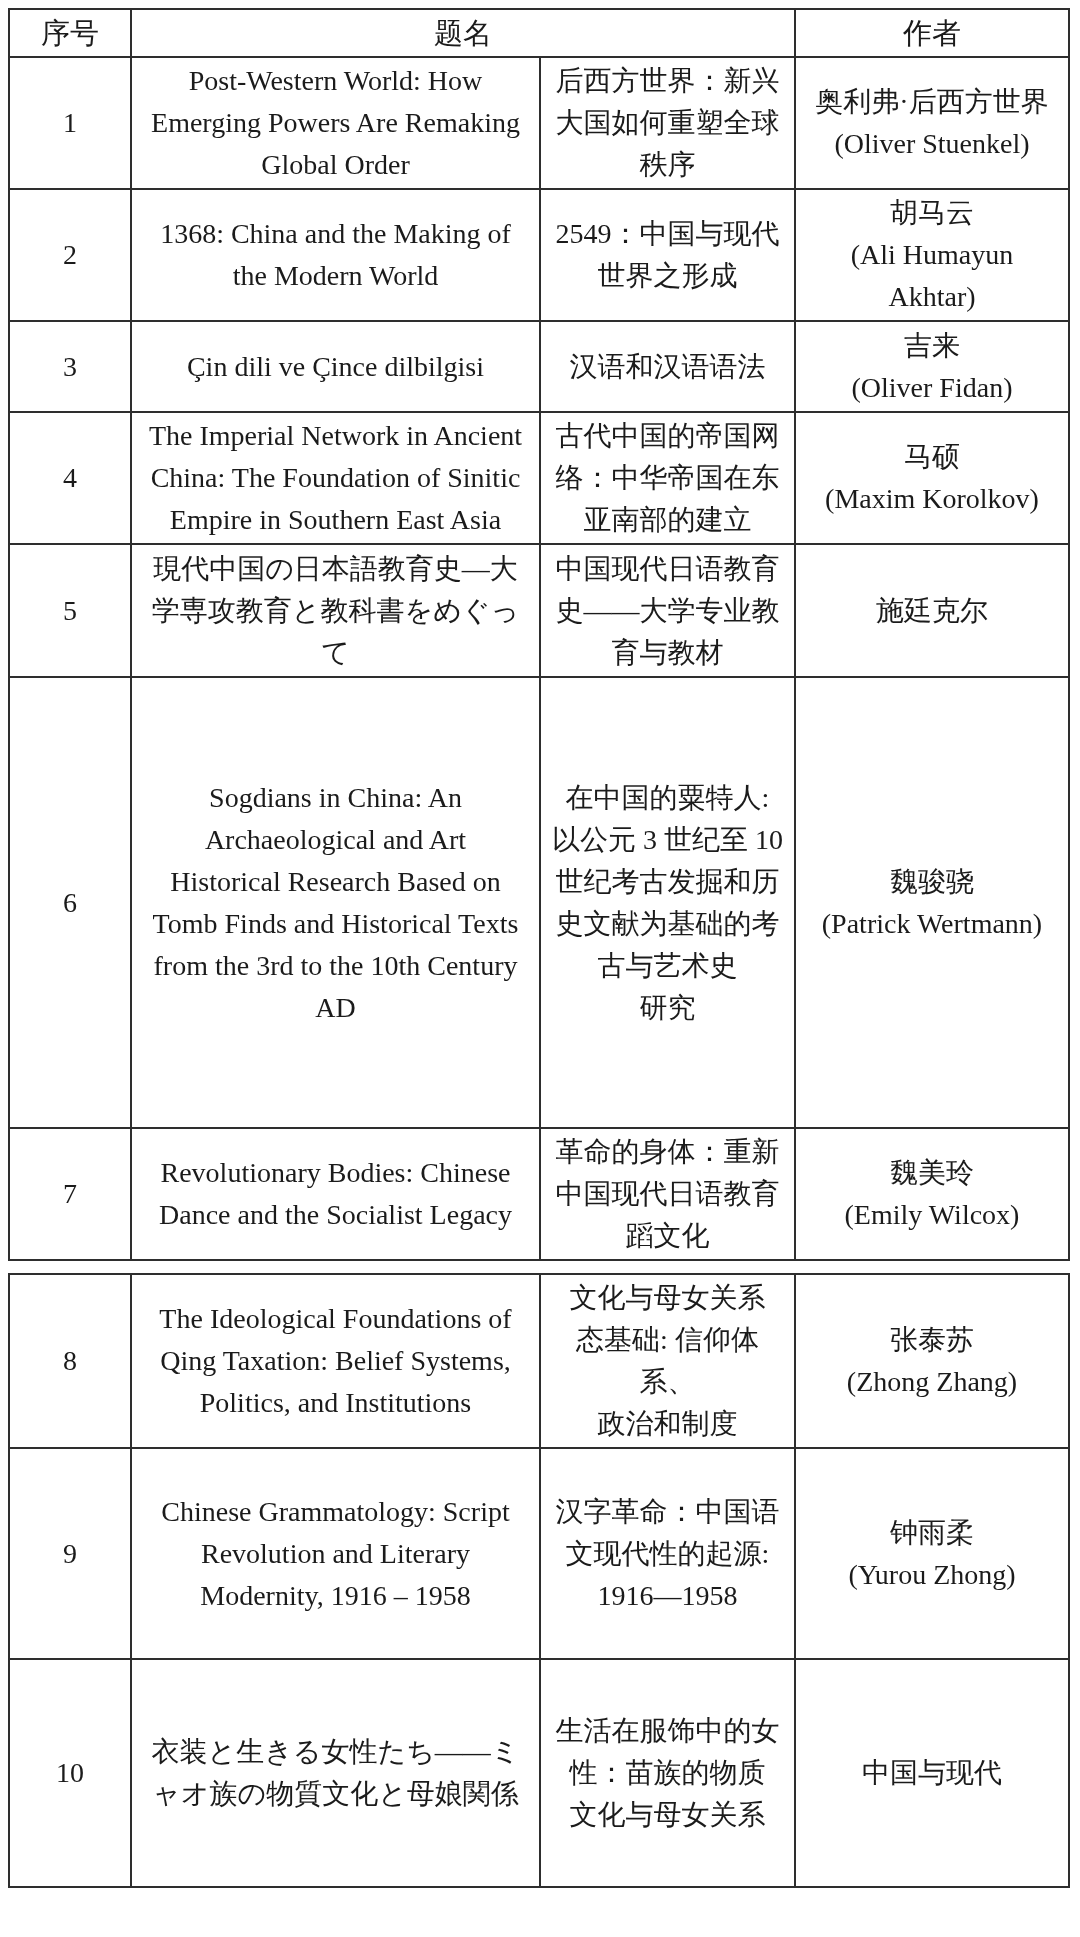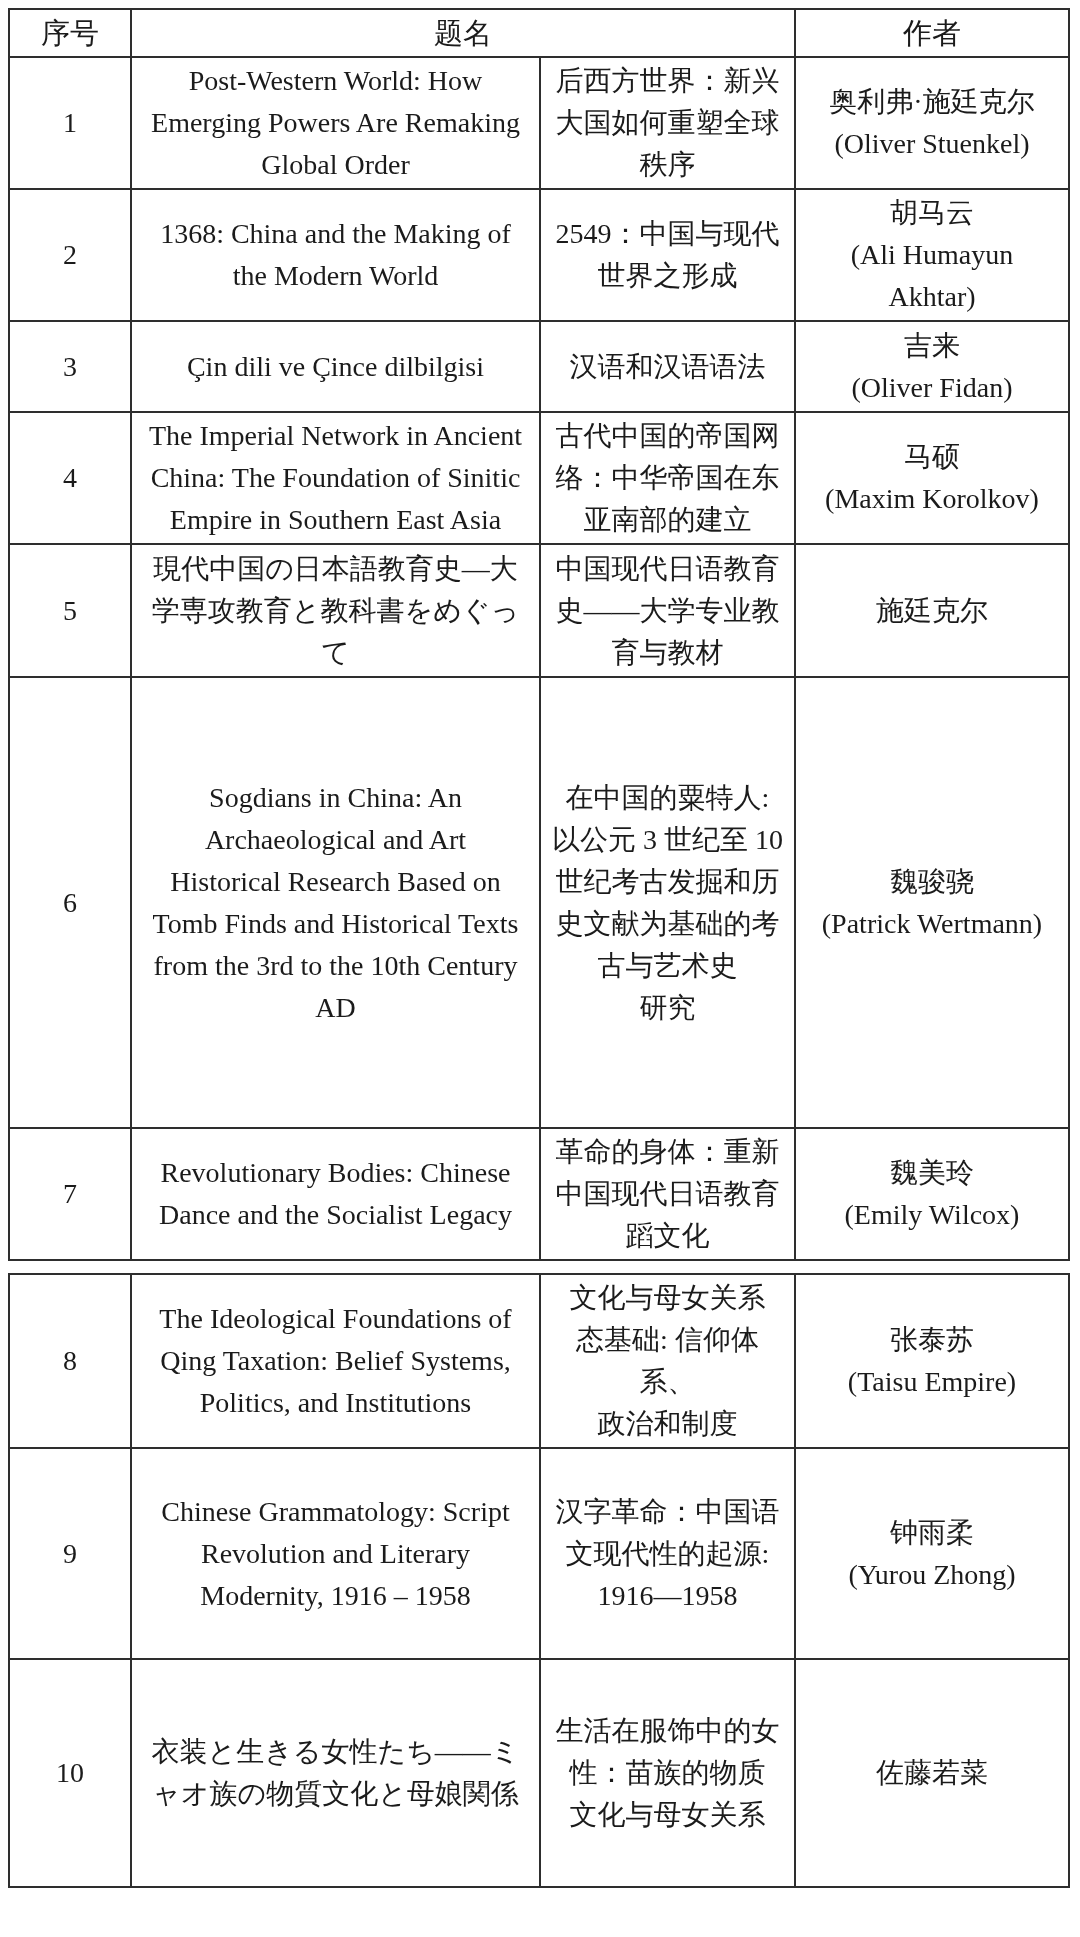--- a/index.html
+++ b/index.html
@@ -67,21 +67,21 @@
     </thead>
     <tbody>
       <tr style="height:129px">
         <td class="cell-no">1</td>
         <td class="cell-en">Post-Western World: How
 Emerging Powers Are Remaking
 Global Order</td>
         <td class="cell-cn">后西方世界：新兴
 大国如何重塑全球
 秩序</td>
-        <td class="cell-au">奥利弗·施廷克尔
+        <td class="cell-au">奥利弗·后西方世界
 (Oliver Stuenkel)</td>
       </tr>
       <tr style="height:124px">
         <td class="cell-no">2</td>
         <td class="cell-en">1368: China and the Making of
 the Modern World</td>
         <td class="cell-cn">2549：中国与现代
 世界之形成</td>
         <td class="cell-au">胡马云
 (Ali Humayun
@@ -155,38 +155,38 @@
     <tbody>
       <tr style="height:133px">
         <td class="cell-no">8</td>
         <td class="cell-en">The Ideological Foundations of
 Qing Taxation: Belief Systems,
 Politics, and Institutions</td>
         <td class="cell-cn">文化与母女关系
 态基础: 信仰体系、
 政治和制度</td>
         <td class="cell-au">张泰苏
-(Taisu Empire)</td>
+(Zhong Zhang)</td>
       </tr>
       <tr style="height:211px">
         <td class="cell-no">9</td>
         <td class="cell-en">Chinese Grammatology: Script
 Revolution and Literary
 Modernity, 1916 – 1958</td>
         <td class="cell-cn">汉字革命：中国语
 文现代性的起源:
 1916—1958</td>
         <td class="cell-au">钟雨柔
 (Yurou Zhong)</td>
       </tr>
       <tr style="height:228px">
         <td class="cell-no">10</td>
         <td class="cell-en">衣装と生きる女性たち——ミ
 ャオ族の物質文化と母娘関係</td>
         <td class="cell-cn">生活在服饰中的女
 性：苗族的物质
 文化与母女关系</td>
-        <td class="cell-au">佐藤若菜</td>
+        <td class="cell-au">中国与现代</td>
       </tr>
     </tbody>
   </table>
 
 </div>
 
 </body></html>

